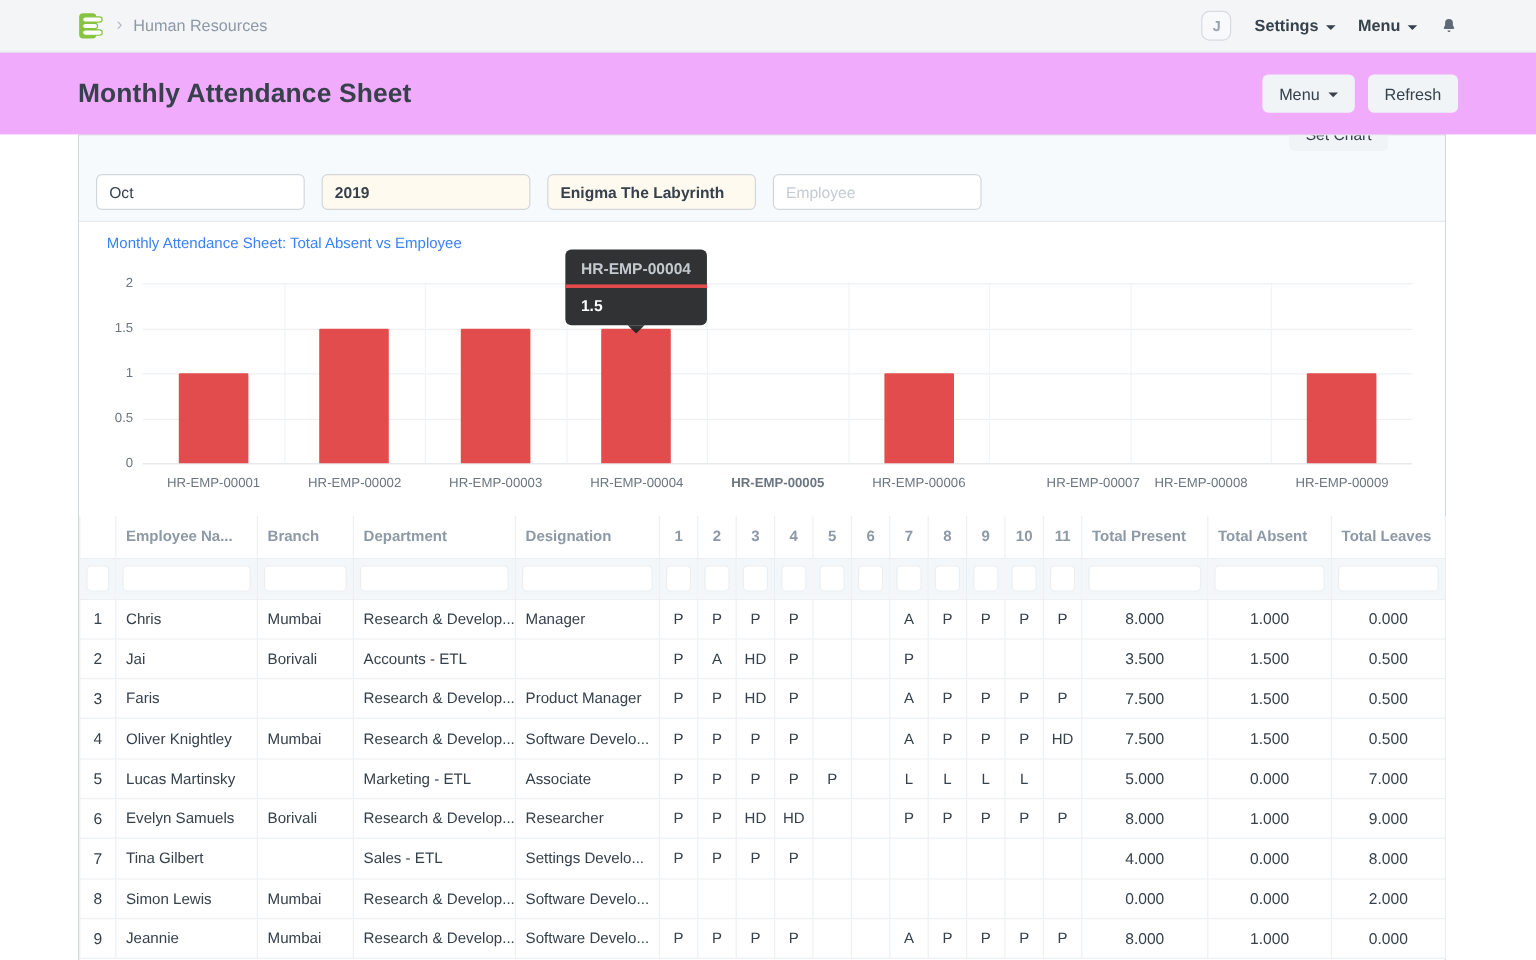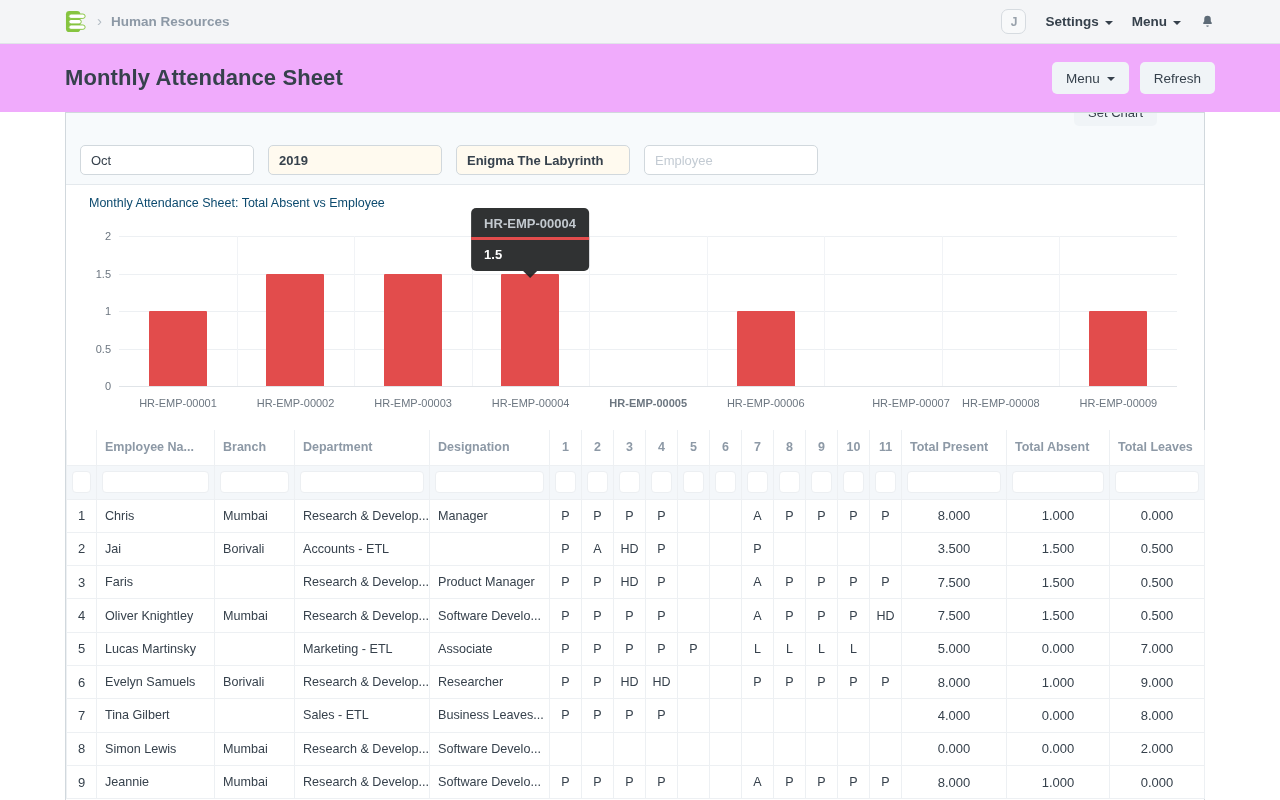--- a/index.html
+++ b/index.html
@@ -4,21 +4,21 @@
 <style>
   * { box-sizing: border-box; margin: 0; padding: 0; }
   html,body { width:1280px; height:800px; overflow:hidden; background:#fff;
     font-family:"Liberation Sans", sans-serif; color:#36414c; }
 
   
   .navbar { height:44px; background:#f4f5f7; border-bottom:1px solid #e0e5e9;
     display:flex; align-items:center; padding:0 65px; }
   .nav-left { display:flex; align-items:center; gap:9px; }
   .crumb-chev { color:#b3bcc4; font-size:15px; font-weight:400; margin-top:-2px; }
-  .breadcrumb { font-size:13.5px; font-weight:700; color:#8d99a6; }
+  .breadcrumb { font-size:13.5px; font-weight:400; color:#8d99a6; }
   .nav-right { margin-left:auto; display:flex; align-items:center; gap:19px; }
   .searchbox { position:relative; }
   .searchbox input { width:298px; height:29px; border:1px solid #d4dade; border-radius:5px;
     background:#fbfcfd; padding:0 32px 0 12px; font-size:13px; color:#36414c;
     font-family:"Liberation Sans",sans-serif; outline:none; }
   .searchbox input::placeholder { color:#b4bcc4; }
   .search-ic { position:absolute; right:9px; top:6px; }
   .avatar { width:25px; height:25px; border:1px solid #d6dbe0; border-radius:7px;
     background:#f8f9fa; color:#98a1ab; font-size:12px; font-weight:700;
     display:flex; align-items:center; justify-content:center; }
@@ -46,21 +46,21 @@
   .filters { height:72px; background:#f7fafc; border-bottom:1px solid #e4e9ed;
     padding:32px 14px 0; display:flex; gap:14px; }
   .filter-input { width:174px; height:30px; border:1px solid #d1d8dd; border-radius:5px;
     background:#fff; padding:0 10px; font-size:13px; color:#36414c; outline:none;
     font-family:"Liberation Sans",sans-serif; }
   .filter-input::placeholder { color:#c3cbd3; }
   .filter-input.hl { background:#fffaef; font-weight:700; }
 
   
   .chart-section { position:relative; height:245px; background:#fff; }
-  .chart-title { position:absolute; left:23px; top:11px; font-size:12.5px; color:#0c4a6e; }
+  .chart-title { position:absolute; left:23px; top:11px; font-size:12.5px; color:#3b82f6; }
   .plot { position:absolute; left:53px; top:51px; width:1058px; height:150px; }
   .hgrid { position:absolute; left:0; right:0; height:1px; background:#edf0f3; }
   .hgrid.base { background:#e0e4e8; }
   .vgrid { position:absolute; top:0; bottom:0; width:1px; background:#f1f3f6; }
   .ytick { position:absolute; left:-46px; width:38px; text-align:right; font-size:11px;
     color:#6c7680; transform:translateY(-6px); }
   .bar { position:absolute; bottom:0; width:58px; background:#e24c4c; border-radius:1px 1px 0 0; }
   .xlabel { position:absolute; top:161px; width:118px; text-align:center; font-size:11px;
     color:#6c7680; white-space:nowrap; }
   .tooltip { position:absolute; left:411px; top:-28px; transform:translateX(-50%);
@@ -419,21 +419,21 @@
           <td class="c-day">P</td>
           <td class="c-num">8.000</td>
           <td class="c-num">1.000</td>
           <td class="c-num">9.000</td>
         </tr>
         <tr>
           <td class="c-idx">7</td>
           <td class="c-txt">Tina Gilbert</td>
           <td class="c-txt"></td>
           <td class="c-txt">Sales - ETL</td>
-          <td class="c-txt">Business Leaves...</td>
+          <td class="c-txt">Settings Develo...</td>
           <td class="c-day">P</td>
           <td class="c-day">P</td>
           <td class="c-day">P</td>
           <td class="c-day">P</td>
           <td class="c-day"></td>
           <td class="c-day"></td>
           <td class="c-day"></td>
           <td class="c-day"></td>
           <td class="c-day"></td>
           <td class="c-day"></td>

